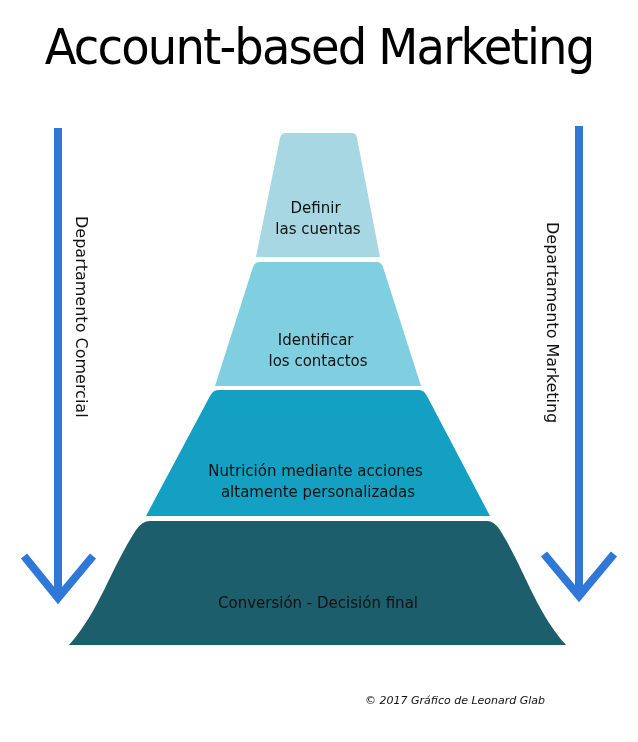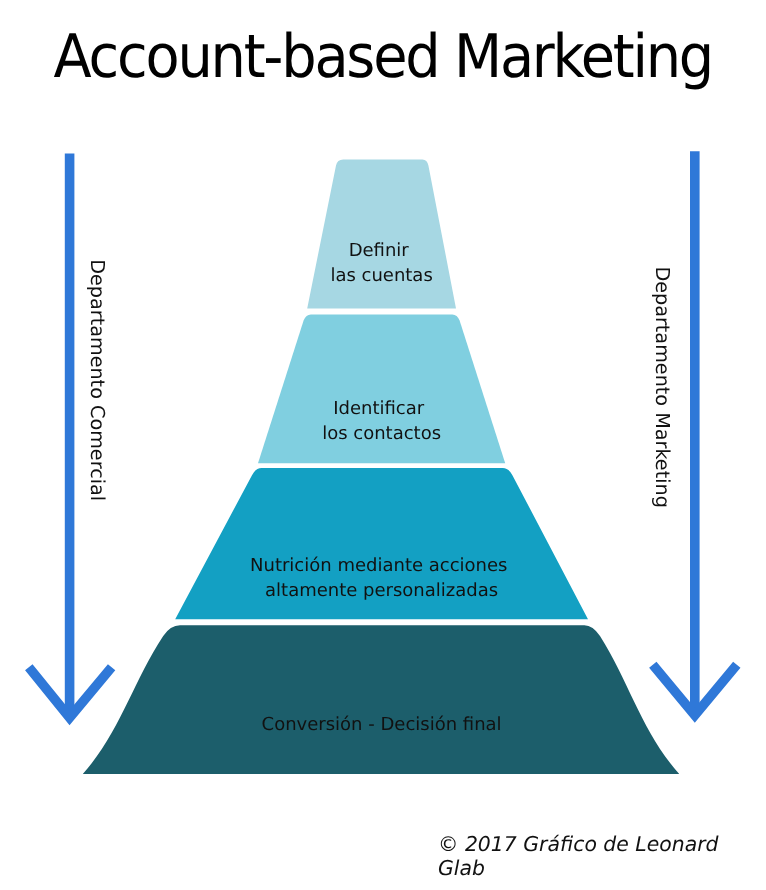--- a/index.html
+++ b/index.html
@@ -7,21 +7,21 @@
     #title {
       position: absolute; left: 0; top: 18px; width: 638px; text-align: center;
       font-family: "DejaVu Sans", sans-serif; font-size: 50px; color: #000;
       letter-spacing: -2px; transform: scaleX(0.93); transform-origin: center;
     }
     svg#diagram { position: absolute; left: 0; top: 0; }
     .tier-label { font-family: "DejaVu Sans", sans-serif; font-size: 15px; fill: #111; }
     .side-label { font-family: "DejaVu Sans", sans-serif; font-size: 16px; fill: #111; }
     #credit {
       position: absolute; left: 365px; top: 694px; font-family: "DejaVu Sans", sans-serif;
-      font-style: italic; font-size: 17px; color: #111;
+      font-style: italic; font-size: 11px; color: #111;
     }
   </style>
 </head>
 <body>
 
 <div id="title">Account-based Marketing</div>
 
 <svg id="diagram" width="638" height="742" viewBox="0 0 638 742">
 
   <g>

